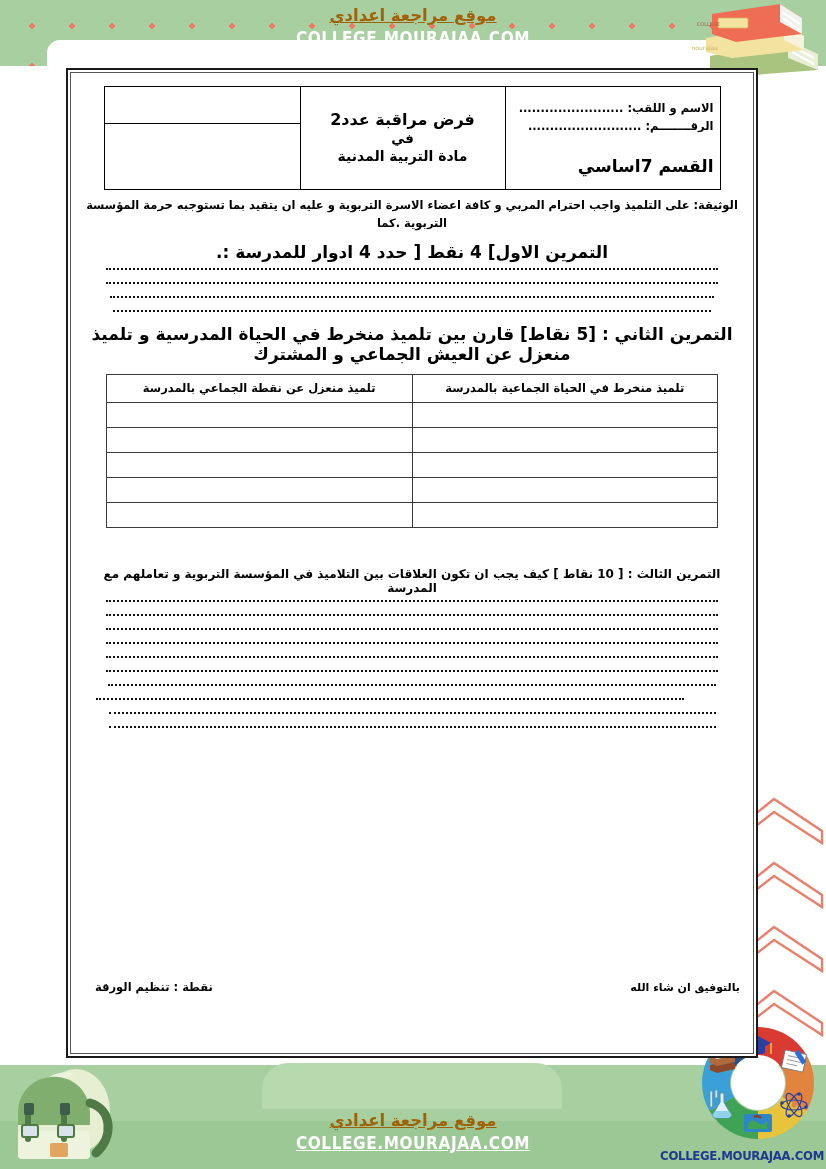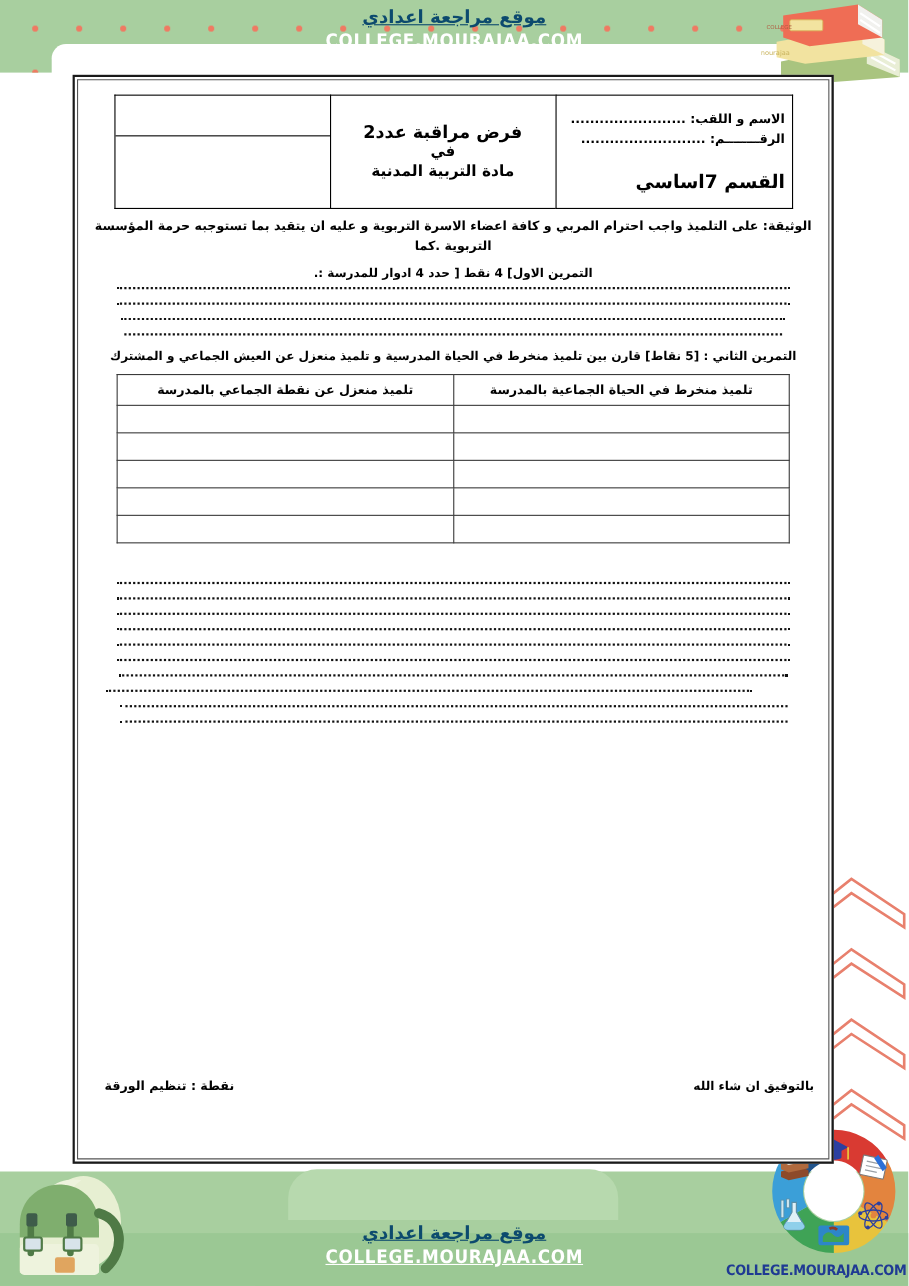--- a/index.html
+++ b/index.html
@@ -62,21 +62,21 @@
     position: absolute;
     left: 0; top: 4px;
     width: 826px;
     text-align: center;
     z-index: 6;
     pointer-events: none;
   }
   .banner-ar {
     font-size: 16.5px;
     font-weight: bold;
-    color: #0c4a6e;
+    color: #a16207;
     text-decoration: underline;
     letter-spacing: .3px;
     line-height: 1.4;
     direction: rtl;
   }
   .banner-url {
     font-size: 17px;
     font-weight: bold;
     color: #ffffff;
     text-decoration: underline;
@@ -222,21 +222,21 @@
     font-size: 11.5px;
     font-weight: bold;
     line-height: 1.62;
     text-align: right;
     direction: rtl;
   }
   .doc-para .ln { display: block; }
   .ln-c { text-align: center; }
 
   .ex-head {
-    font-size: 11px;
+    font-size: 17px;
     font-weight: bold;
     margin: 9px 4px 3px 4px;
     text-align: center;
     direction: rtl;
   }
   .ex-head.ex3 { font-size: 12px; }
 
   
   .dotline {
     border-bottom: 2.4px dotted #111;
@@ -404,20 +404,21 @@
             <td></td>
           </tr>
           <tr>
             <td></td>
             <td></td>
           </tr>
         </tbody>
       </table>
 
       <div style="height:30px"></div>
+      <div class="ex-head ex3">التمرين الثالث : [ 10 نقاط ] كيف يجب ان تكون العلاقات بين التلاميذ في المؤسسة التربوية و تعاملهم مع المدرسة</div>
       <div class="dots-block3">
         <div class="dotline dl-a"></div>
         <div class="dotline dl-a"></div>
         <div class="dotline dl-a"></div>
         <div class="dotline dl-a"></div>
         <div class="dotline dl-a"></div>
         <div class="dotline dl-a"></div>
         <div class="dotline dl-f"></div>
         <div class="dotline dl-e"></div>
         <div class="dotline dl-g"></div>

